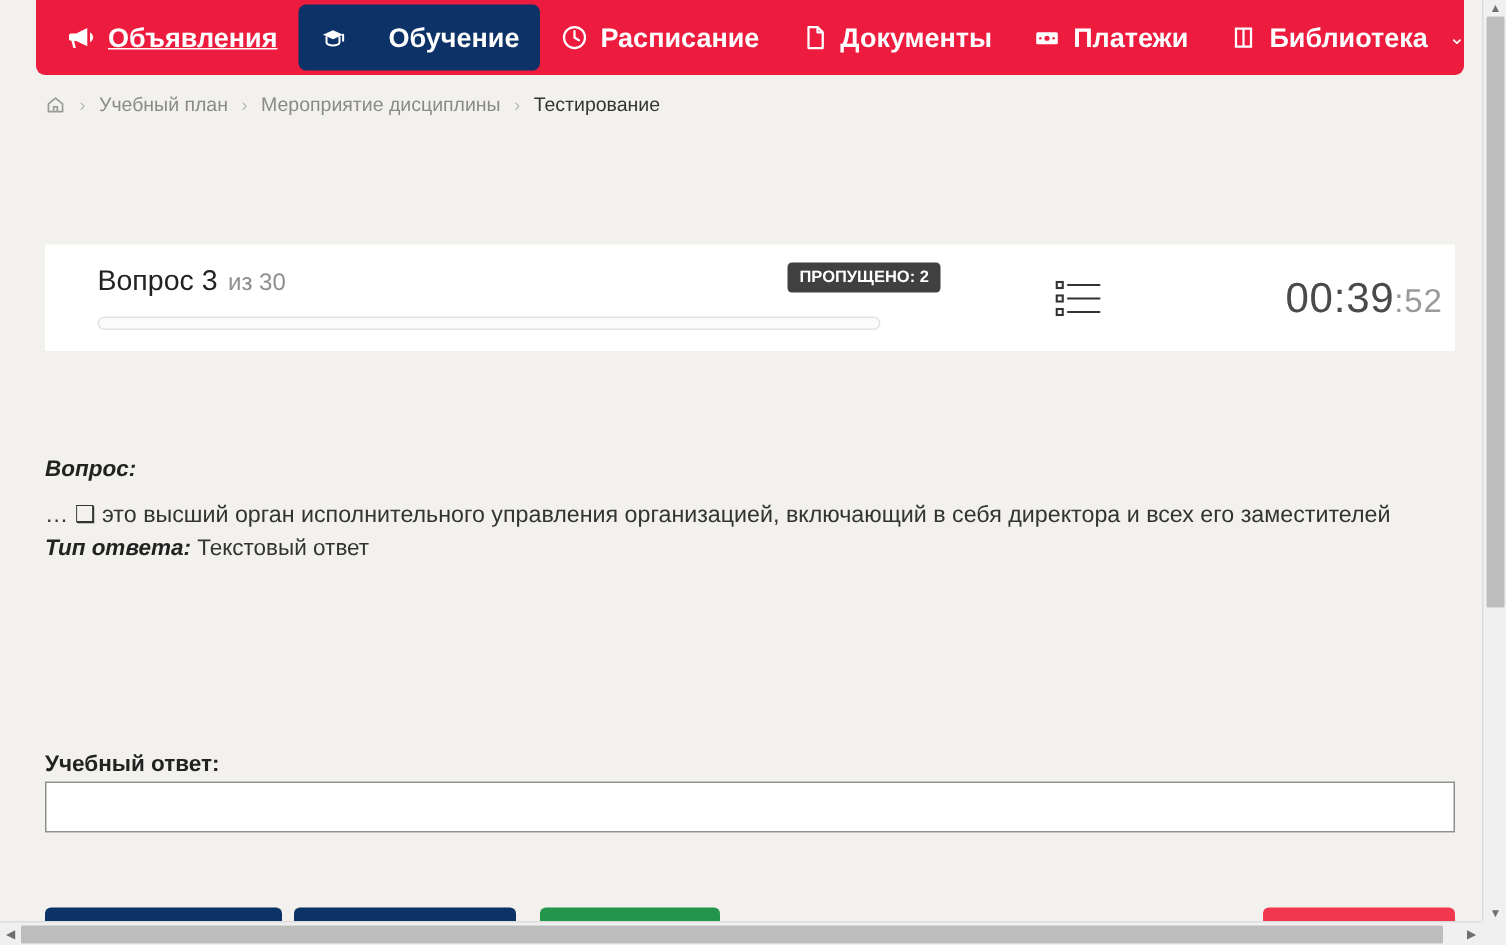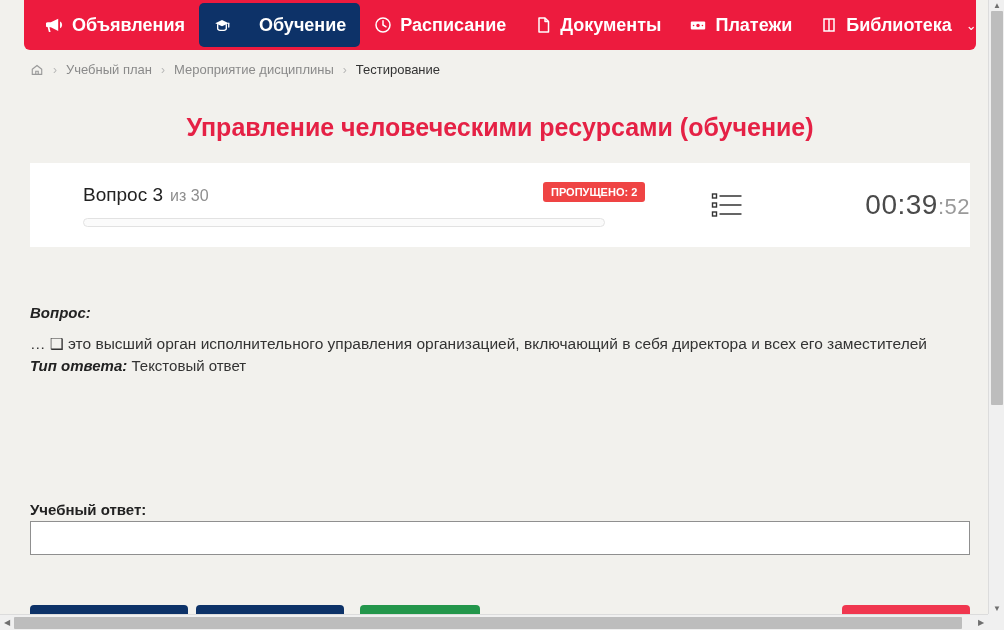--- a/index.html
+++ b/index.html
@@ -44,21 +44,21 @@
     white-space: nowrap;
     cursor: pointer;
     text-decoration: none;
   }
   .nav-item.active {
     background: #0d3268;
     border-radius: 5px;
     margin: 3px 0;
     gap: 28px;
   }
-  .nav-item.first { padding-left: 22px; }
+  .nav-item.first { padding-left: 22px; text-decoration: underline; }
   .nav-icon {
     display: inline-flex;
     align-items: center;
     justify-content: center;
     width: 18px; height: 18px;
     flex: 0 0 18px;
   }
   .nav-icon svg { display: block; }
   .nav-caret {
     font-size: 13px;
@@ -96,25 +96,24 @@
     text-align: center;
     color: #e52145;
     font-size: 25px;
     font-weight: bold;
   }
 
   
   .qcard {
     position: absolute;
     left: 30px; top: 163px;
-    width: 940px; height: 84px;
+    width: 940px; height: 71px;
     background: #ffffff;
     display: flex;
     align-items: center;
-    padding-left: 18px;
   }
   .qcard-left {
     width: 560px;
     margin-left: 35px;
     position: relative;
   }
   .qtitle-row {
     display: flex;
     align-items: baseline;
   }
@@ -123,21 +122,21 @@
     color: #222222;
   }
   .qtotal {
     font-size: 16px;
     color: #8e8e8e;
     margin-left: 7px;
   }
   .skipped-badge {
     position: absolute;
     left: 460px; top: -2px;
-    background: #ef4444;
+    background: #404040;
     color: #ffffff;
     font-size: 11px;
     font-weight: bold;
     padding: 4px 8px;
     border-radius: 3px;
     white-space: nowrap;
   }
   .progress-track {
     margin-top: 12px;
     width: 522px; height: 9px;
@@ -374,21 +373,20 @@
         </svg>
       </span>
       <span class="crumb-sep">›</span>
       <a class="crumb">Учебный план</a>
       <span class="crumb-sep">›</span>
       <a class="crumb">Мероприятие дисциплины</a>
       <span class="crumb-sep">›</span>
       <span class="crumb current">Тестирование</span>
     </div>
 
-    <h1 class="page-title">Управление человеческими ресурсами (обучение)</h1>
 
     <div class="qcard">
 
       <div class="qcard-left">
         <div class="qtitle-row">
           <span class="qnum">Вопрос 3</span>
           <span class="qtotal">из 30</span>
         </div>
         <div class="skipped-badge">ПРОПУЩЕНО: 2</div>
         <div class="progress-track">

